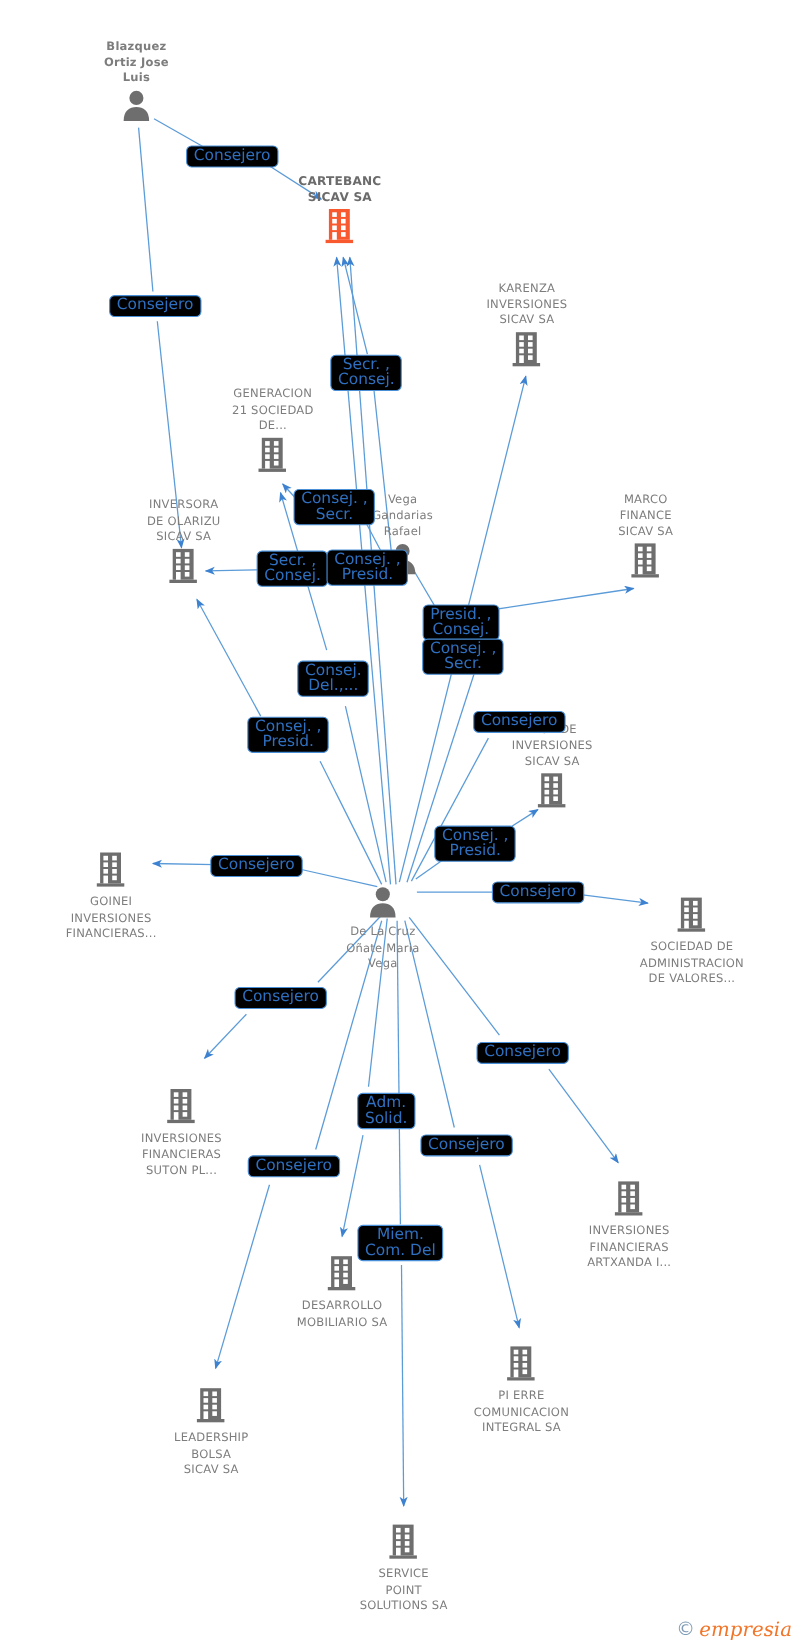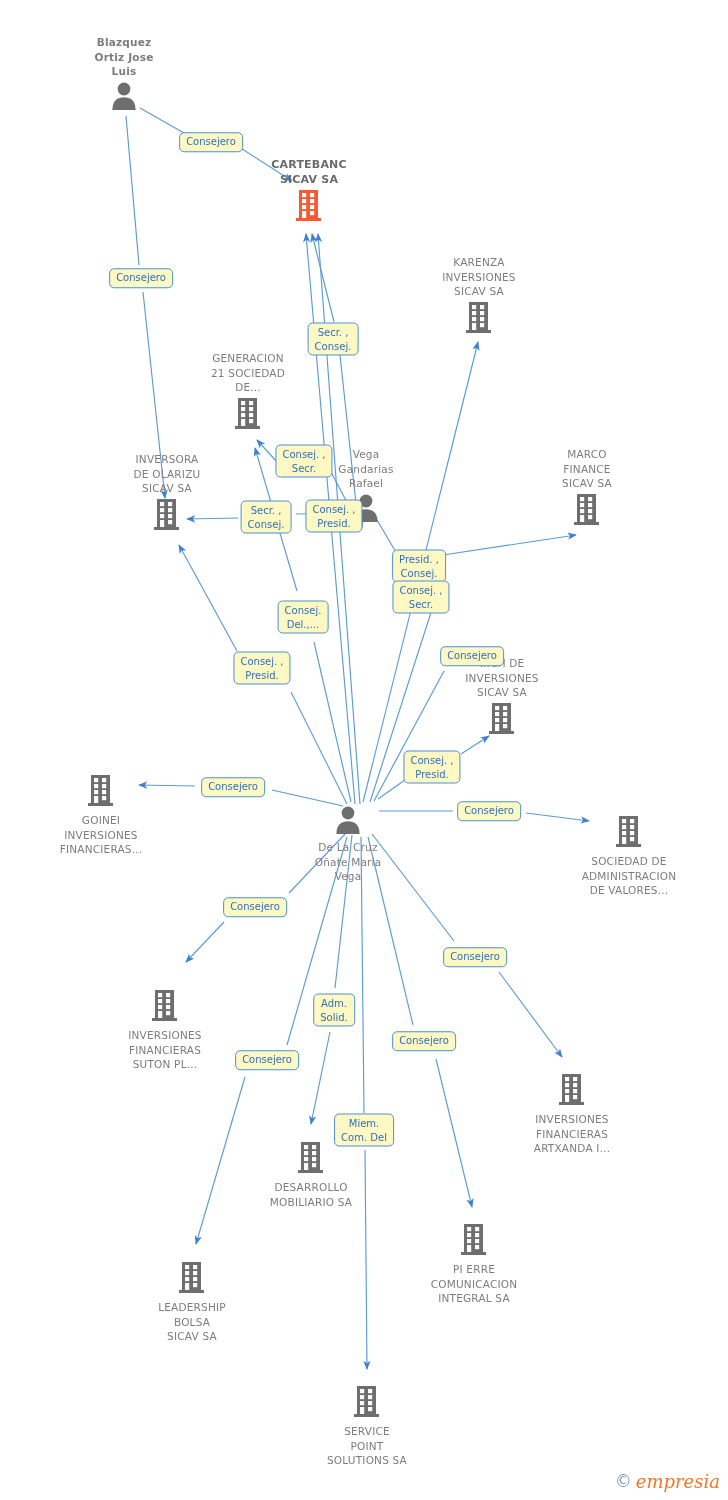--- a/index.html
+++ b/index.html
@@ -14,22 +14,22 @@
   .node .caption{display:block;font-size:10.5px;line-height:14.5px;color:#7d7d7d;
                  letter-spacing:.2px;white-space:pre-line;}
   .node.company .caption{color:#7d7d7d;}
   .node.person  .caption{color:#7d7d7d;}
   .node.focus .caption{color:#6b6b6b;font-weight:bold;font-size:11px;}
   .cap-above{margin-bottom:2px;}
   .cap-below{margin-top:1px;}
 
   
   .elabel{position:absolute;box-sizing:border-box;
-          border:1.3px solid #4a90d9;border-radius:5px;background:#fef9c3;
-          color:#2f6fbf;font-size:10px;line-height:13.5px;text-align:center;
+          border:1.3px solid #4a90d9;border-radius:5px;background:#000000;
+          color:#2f6fbf;font-size:14px;line-height:13.5px;text-align:center;
           padding:2px 6px;white-space:pre-line;transform:translate(-50%,-50%);}
 
   
   #watermark{position:absolute;right:8px;bottom:8px;display:flex;align-items:center;gap:4px;}
   #watermark .c{color:#7f9bb5;font-size:17px;line-height:17px;}
   #watermark .brand{color:#f2762a;font-size:18px;line-height:21px;
                     font-family:"DejaVu Serif","Liberation Serif",serif;font-style:italic;}
 </style>
 </head>
 <body>
@@ -393,21 +393,21 @@
 Del.,...</div>
       <div class="elabel" style="left: 262px; top: 668px;">Consej. ,
 Presid.</div>
       <div class="elabel" style="left: 472px; top: 656px;">Consejero</div>
       <div class="elabel" style="left: 432px; top: 767px;">Consej. ,
 Presid.</div>
       <div class="elabel" style="left: 233px; top: 787px;">Consejero</div>
       <div class="elabel" style="left: 489px; top: 811px;">Consejero</div>
       <div class="elabel" style="left: 255px; top: 907px;">Consejero</div>
       <div class="elabel" style="left: 475px; top: 957px;">Consejero</div>
-      <div class="elabel" style="left: 334px; top: 1010px;">Adm.
+      <div class="elabel" style="left: 351px; top: 1010px;">Adm.
 Solid.</div>
       <div class="elabel" style="left: 267px; top: 1060px;">Consejero</div>
       <div class="elabel" style="left: 424px; top: 1041px;">Consejero</div>
       <div class="elabel" style="left: 364px; top: 1130px;">Miem.
 Com. Del</div>
     </div>
 
   <div id="watermark">
     <span class="c">©</span>
     <span class="brand">empresia</span>

